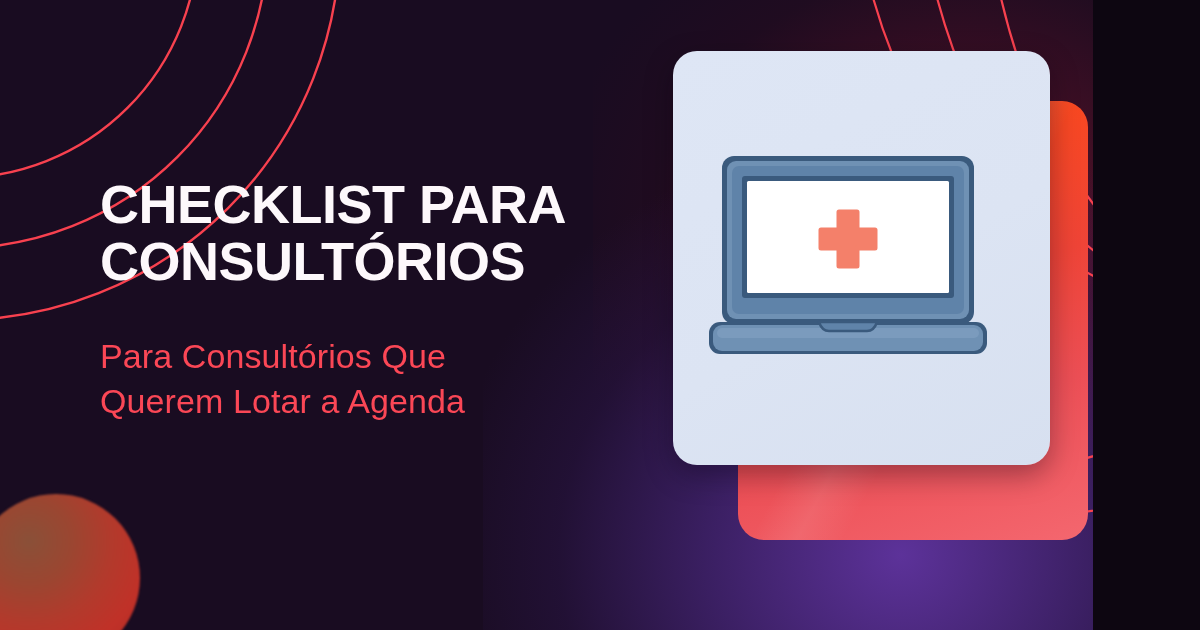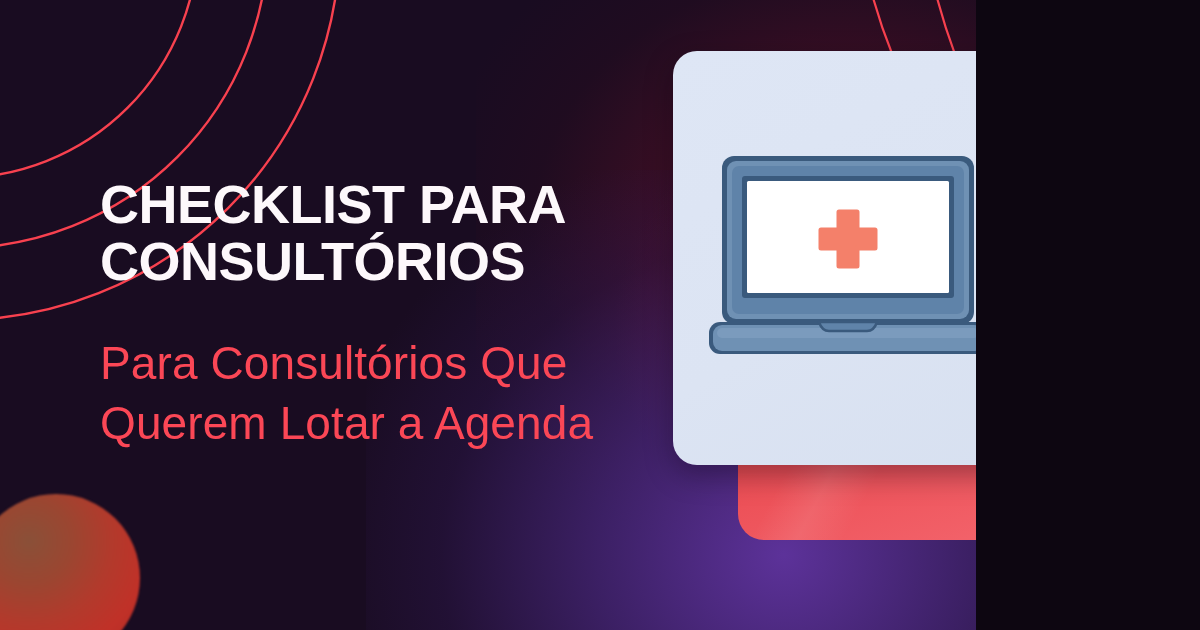--- a/index.html
+++ b/index.html
@@ -2,21 +2,21 @@
 <html><head>
 <meta charset="utf-8">
 <style>
   html, body {
     margin: 0;
     padding: 0;
     background: #0d0611;
   }
   #stage {
     position: relative;
-    width: 976px;
+    width: 1093px;
     height: 630px;
     overflow: hidden;
     background: #190c21;
     font-family: "Liberation Sans", sans-serif;
   }
 
   
   .glow {
     position: absolute;
     pointer-events: none;
@@ -75,21 +75,21 @@
     line-height: 1.06;
     font-weight: 700;
     letter-spacing: -0.5px;
     text-transform: uppercase;
     white-space: pre-line;
   }
   #subhead {
     margin: 0;
     padding-top: 44px;
     color: #fb4756;
-    font-size: 46px;
+    font-size: 34px;
     line-height: 1.30;
     font-weight: 400;
     letter-spacing: 0.1px;
     white-space: pre-line;
   }
 
   
   #logo-badge {
     position: absolute;
     left: -28px;

